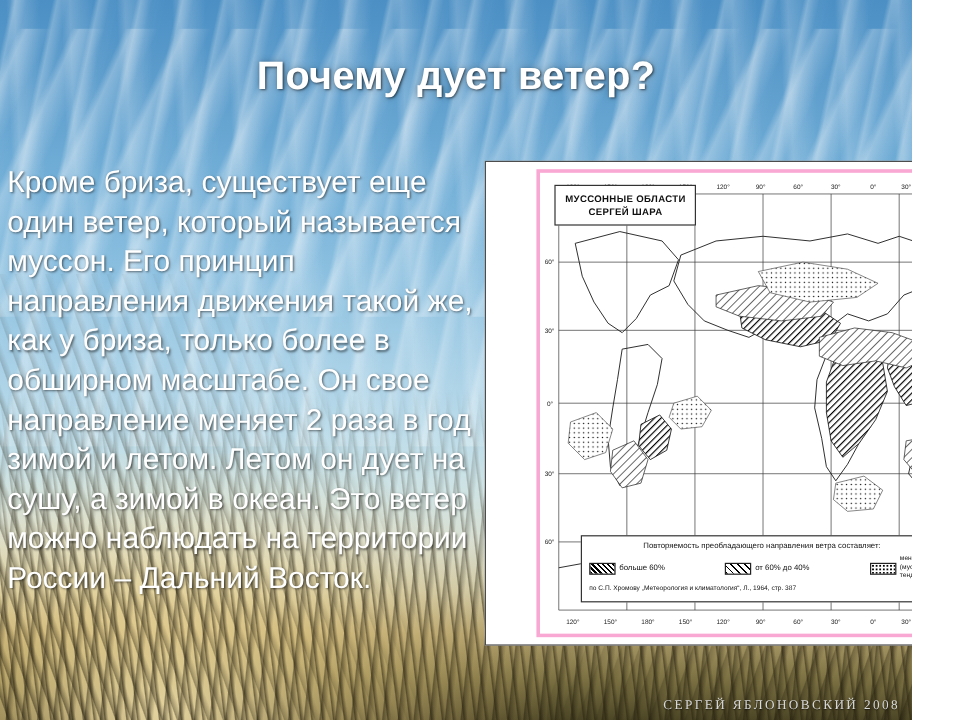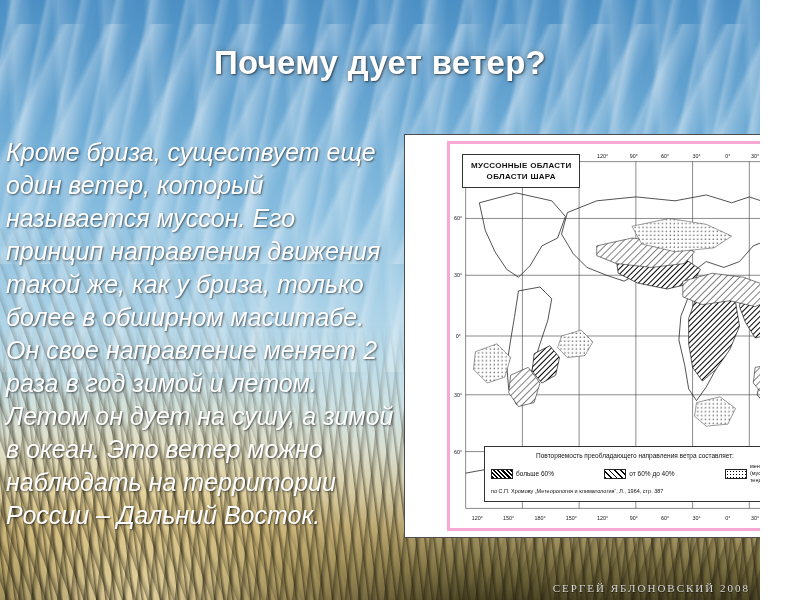--- a/index.html
+++ b/index.html
@@ -134,21 +134,20 @@
   
   .body-text {
     position: absolute;
     left: 6px;
     top: 136px;
     width: 392px;
     font-size: 25px;
     line-height: 33px;
     color: #ffffff;
     text-shadow: 1px 1px 2px rgba(0,0,0,0.55);
-    font-style: italic;
   }
 
   
   .map-figure {
     position: absolute;
     left: 404px;
     top: 134px;
     width: 378px;
     height: 404px;
     background: #ffffff;
@@ -392,21 +391,21 @@
           <text x="354" y="78">60°</text>
           <text x="354" y="136">30°</text>
           <text x="356" y="198">0°</text>
           <text x="354" y="258">30°</text>
           <text x="354" y="316">60°</text>
         </g>
       </svg>
 
       <div class="map-caption-box">
         <div>МУССОННЫЕ ОБЛАСТИ</div>
-        <div>ОБЛАСТИ ШАРА</div>
+        <div>СЕРГЕЙ ШАРА</div>
       </div>
 
       <div class="legend-box">
         <div class="legend-title">Повторяемость преобладающего направления ветра составляет:</div>
         <div class="legend-row">
           <div class="legend-item">
             <span class="swatch sw-dense"></span>
             <span>больше 60%</span>
           </div>
           <div class="legend-item">

